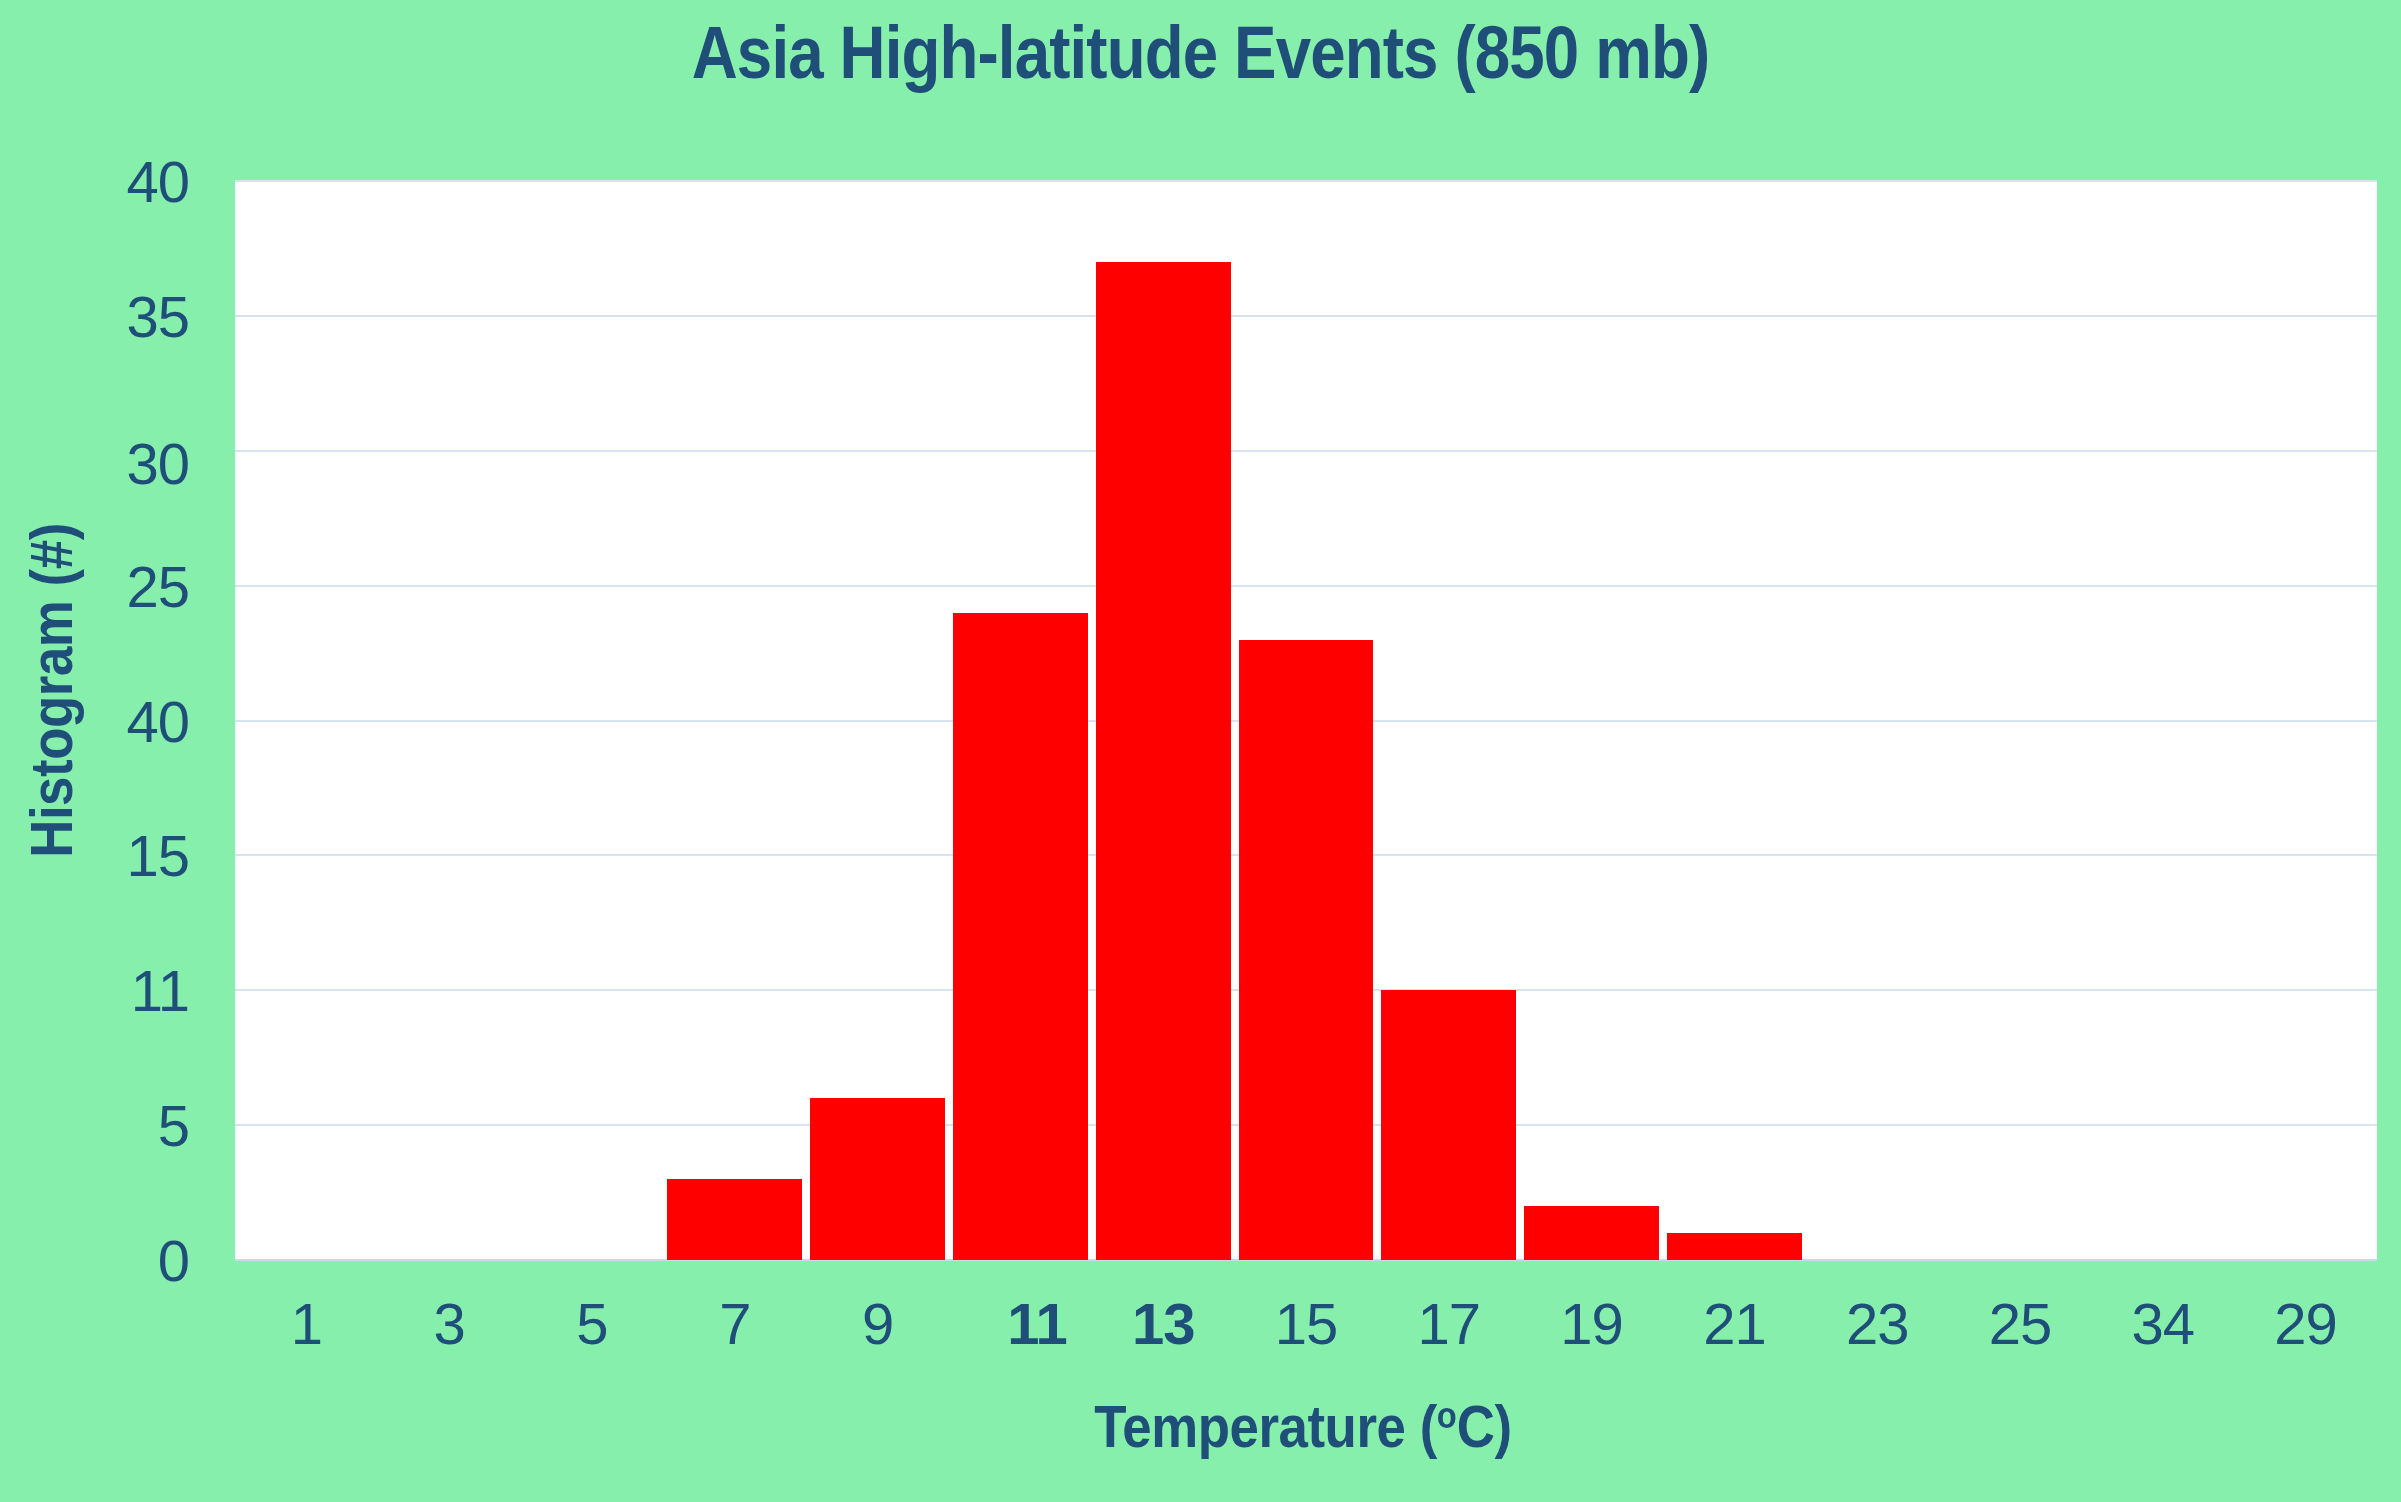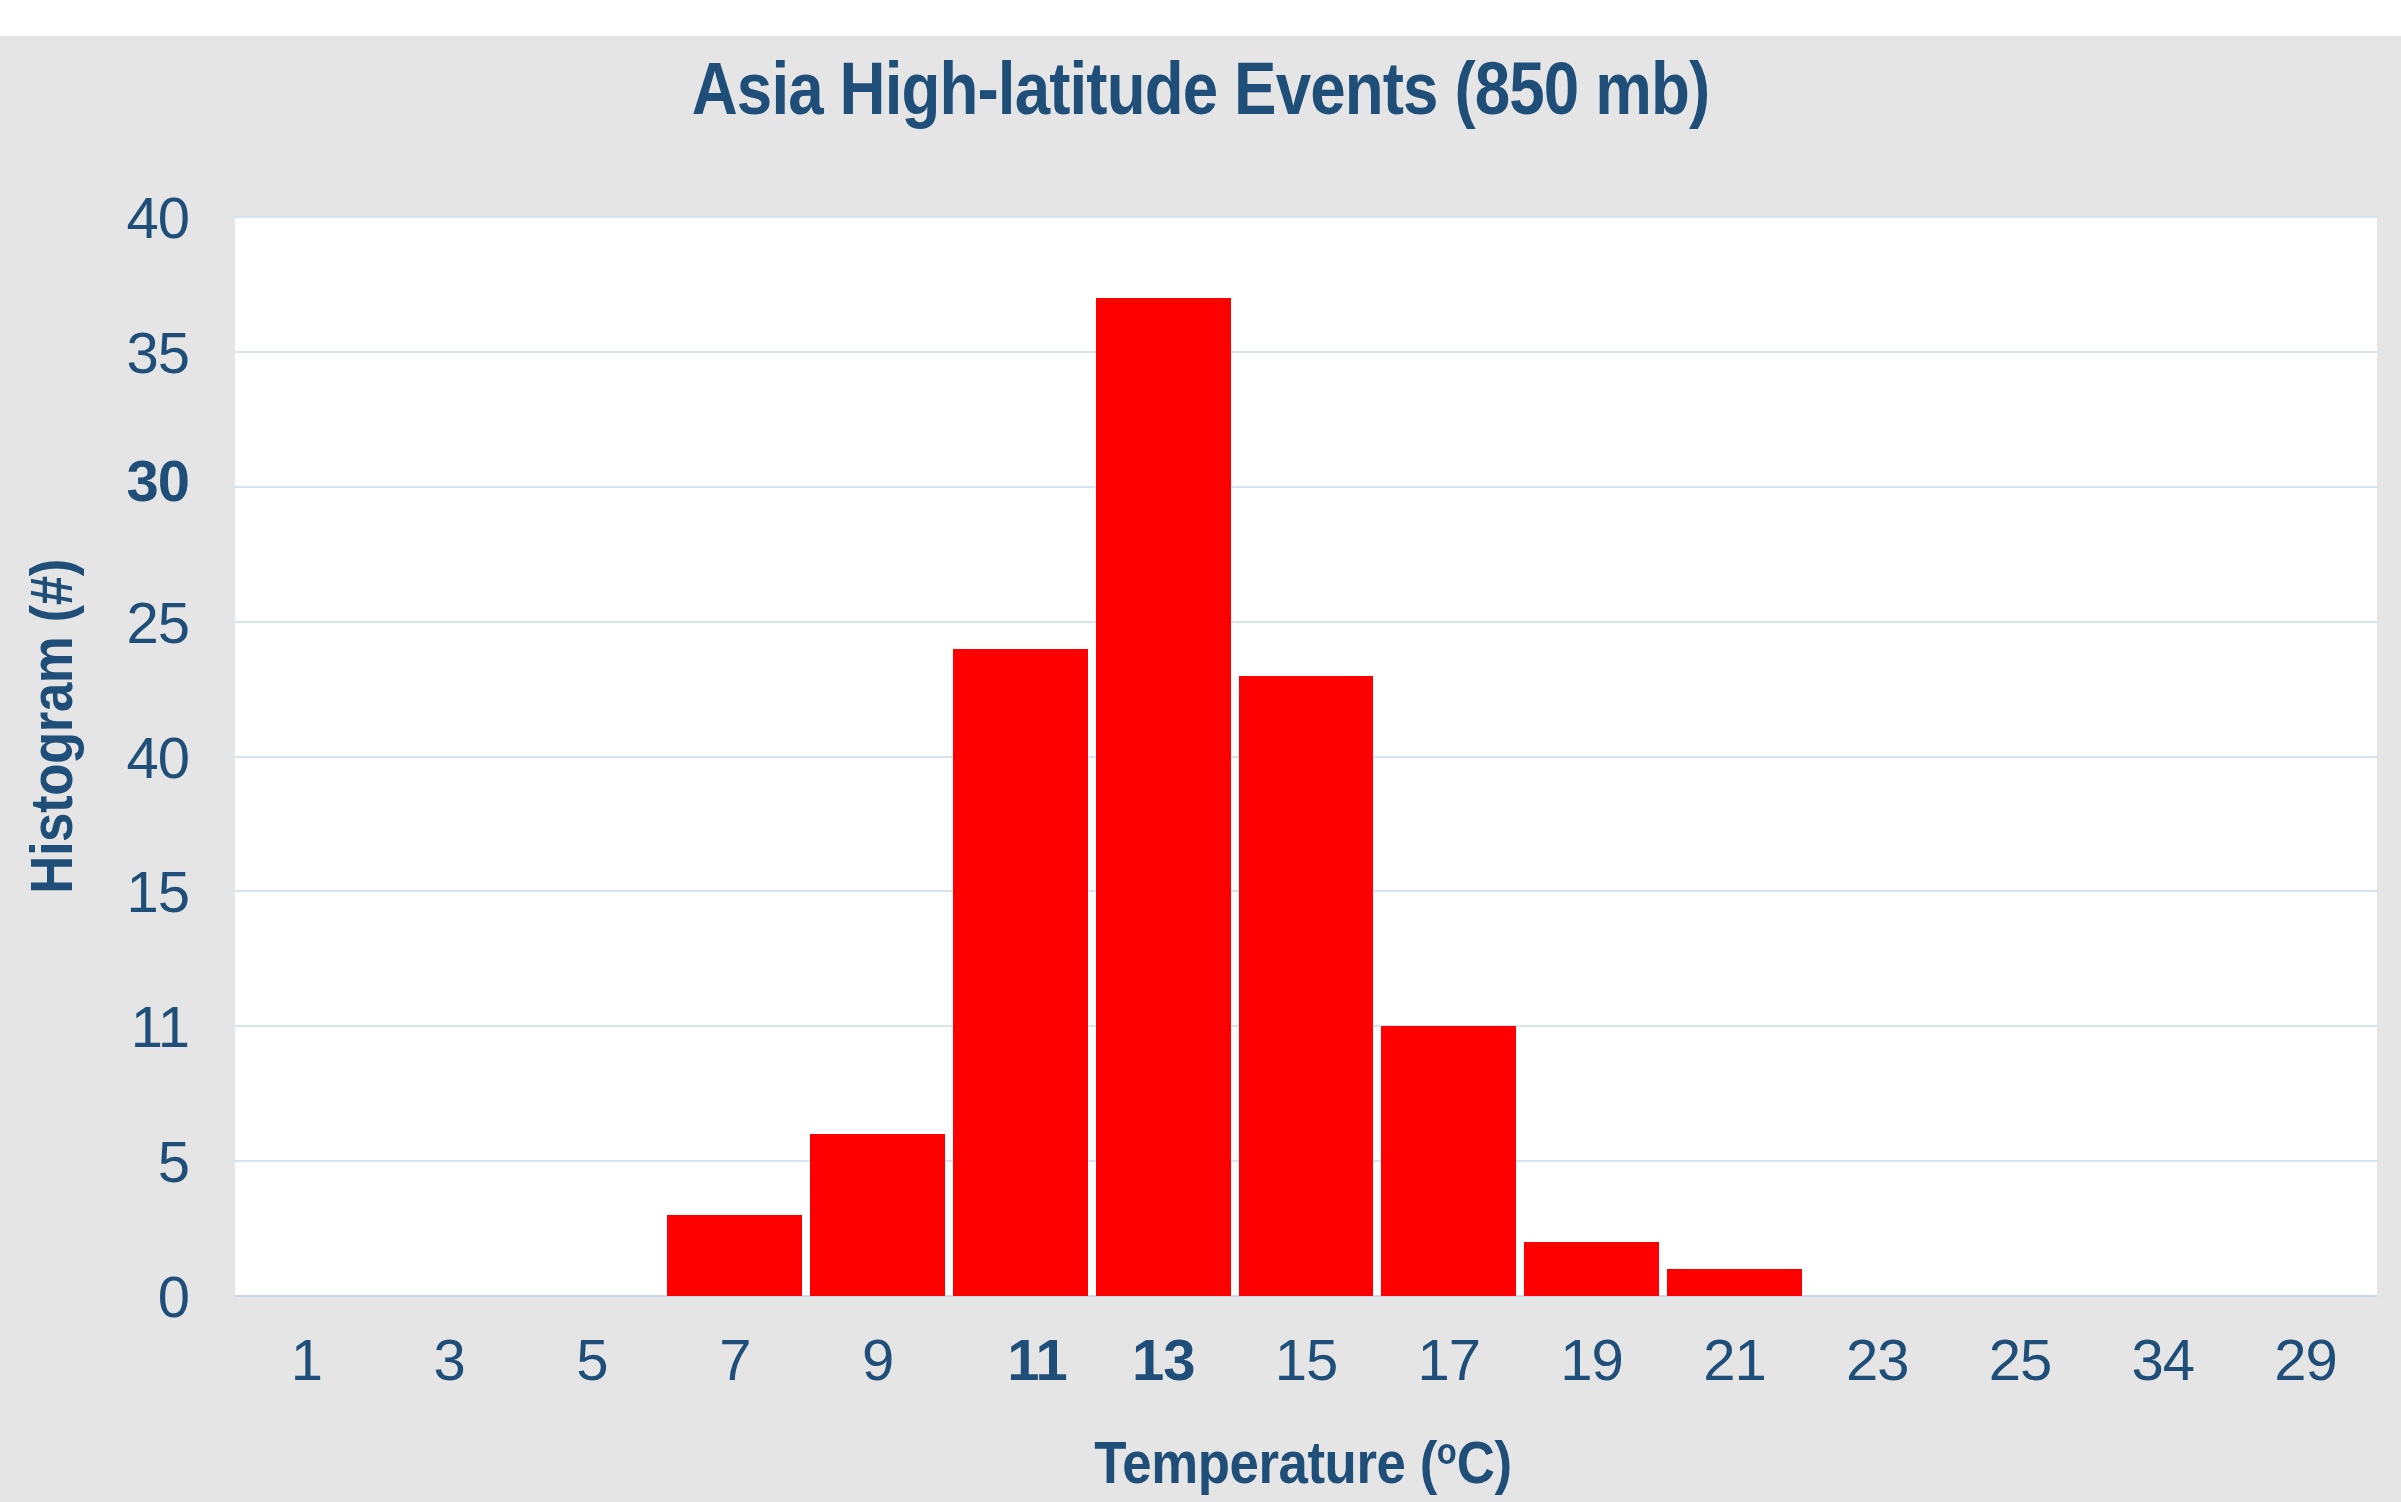--- a/index.html
+++ b/index.html
@@ -12,22 +12,21 @@
     width: 2401px;
     height: 1502px;
     font-family: "Liberation Sans", sans-serif;
     overflow: hidden;
     position: relative;
   }
 
   #chart-root {
     position: absolute;
     inset: 0;
-    background: #e5e5e5;
-    margin-top: 36px;
+    background: #86efac;
   }
 
   
   .chart-title {
     position: absolute;
     left: 0;
     right: 0;
     top: 14px;
     text-align: center;
     font-family: "Liberation Sans", sans-serif;
@@ -179,21 +178,21 @@
     <span>Histogram (#)</span>
   </div>
 
   <div id="y-labels">
       <div class="ytick" style="top: 1079px;">0</div>
       <div class="ytick" style="top: 944.125px;">5</div>
       <div class="ytick" style="top: 809.25px;">11</div>
       <div class="ytick" style="top: 674.375px;">15</div>
       <div class="ytick" style="top: 539.5px;">40</div>
       <div class="ytick" style="top: 404.625px;">25</div>
-      <div class="ytick" style="top: 263px; font-weight: bold;">30</div>
+      <div class="ytick" style="top: 282px;">30</div>
       <div class="ytick" style="top: 134.875px;">35</div>
       <div class="ytick" style="top: 0px;">40</div>
     </div>
 
   <div id="plot-area">
     <div class="plot-bg"></div>
     <div id="grid-layer">
         <div class="gridline baseline" style="top: 1078px;"></div>
         <div class="gridline" style="top: 943.125px;"></div>
         <div class="gridline" style="top: 808.25px;"></div>

